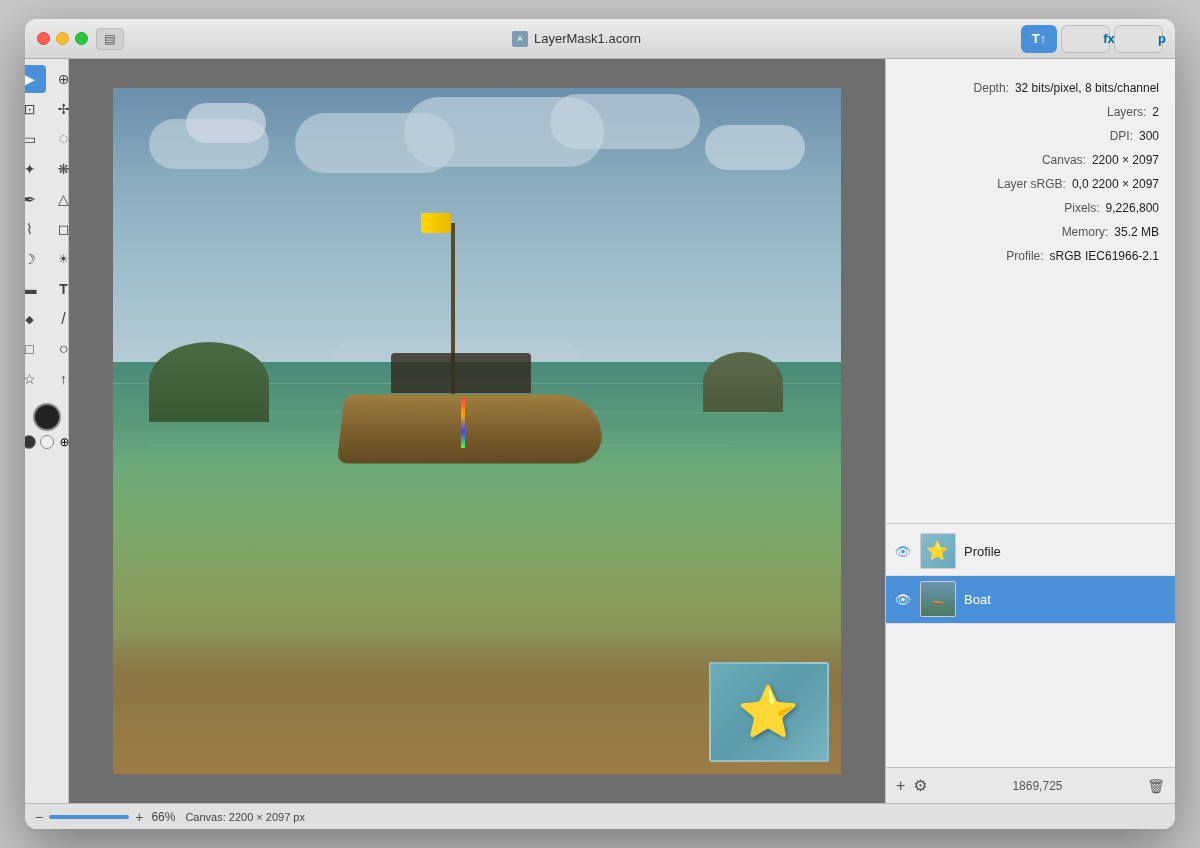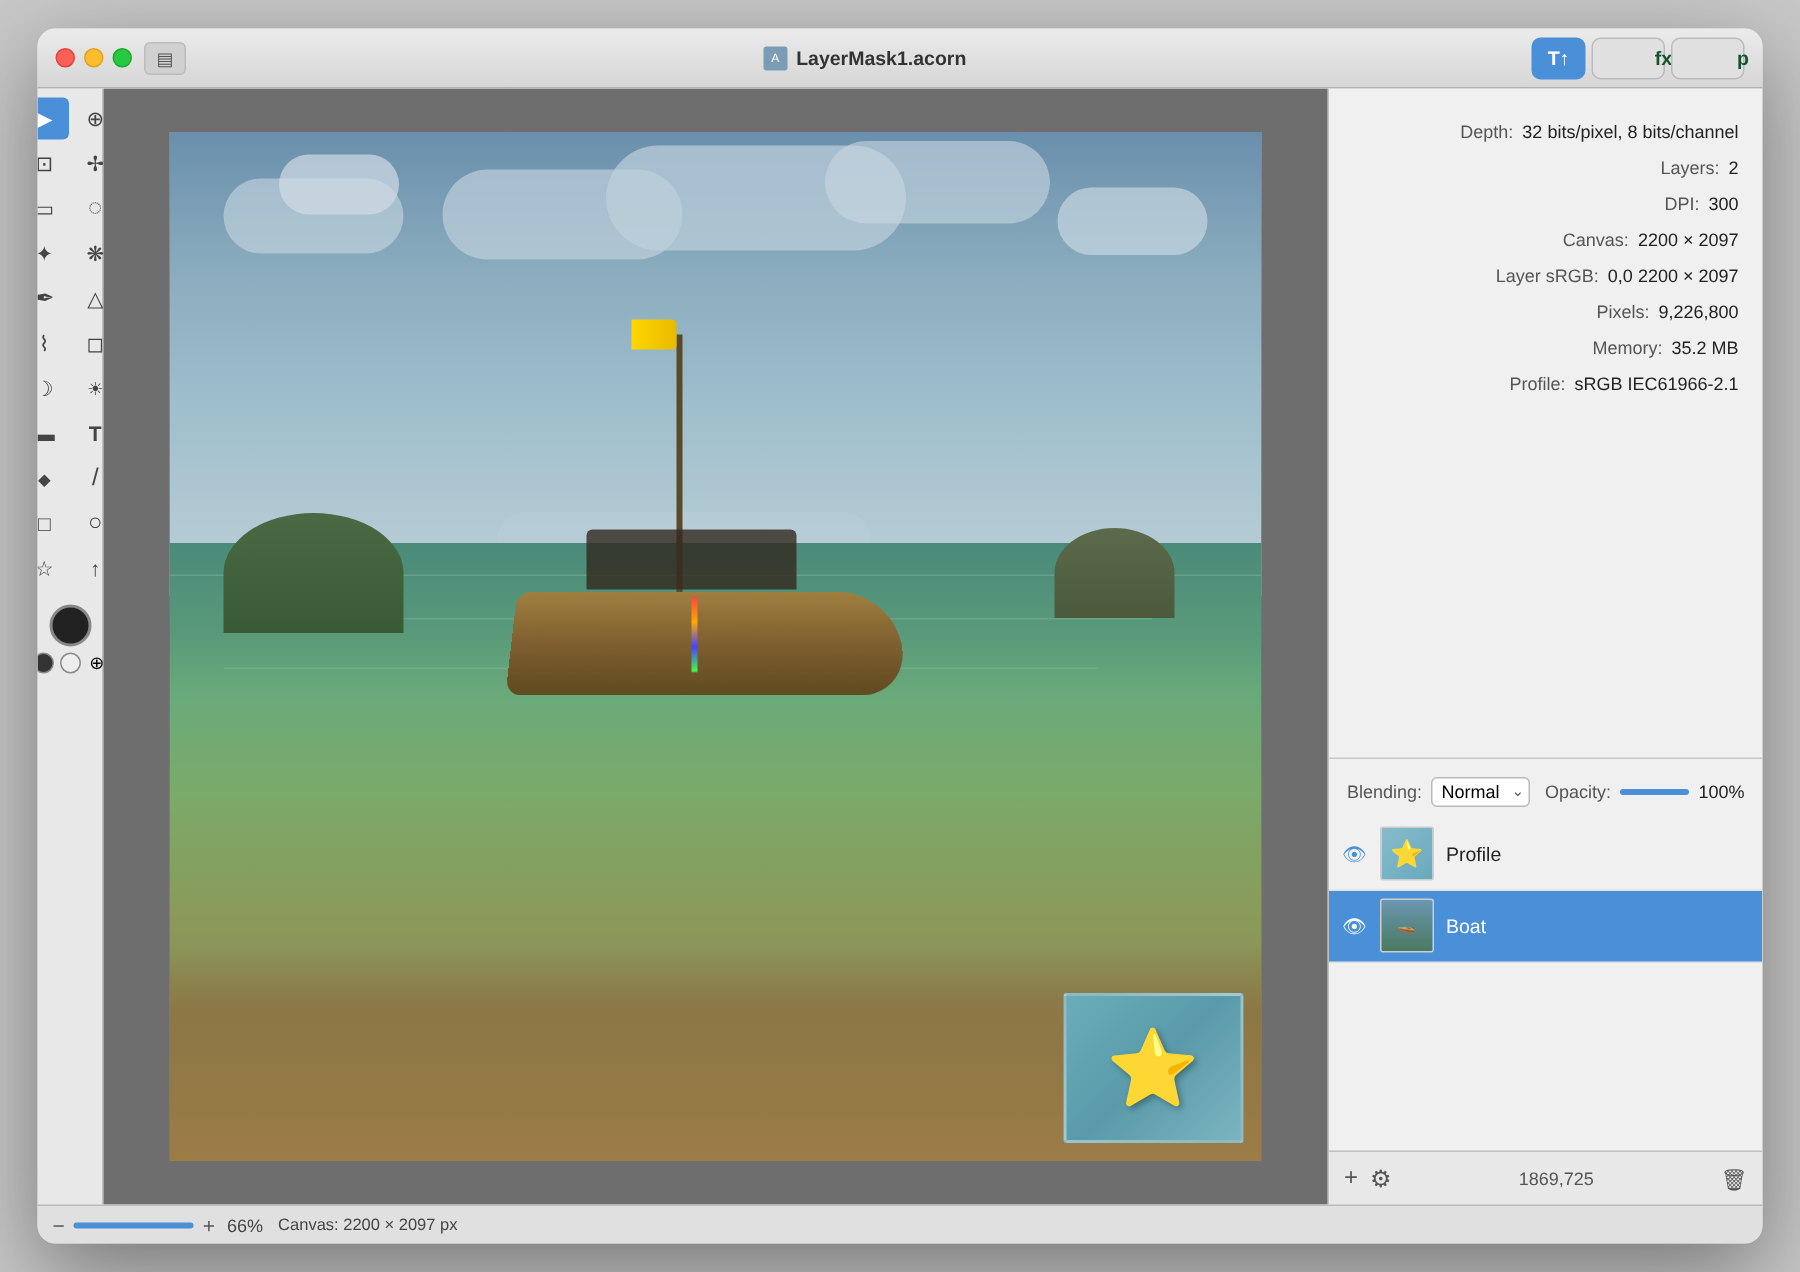--- a/index.html
+++ b/index.html
@@ -58,21 +58,21 @@
       border-radius: 2px;
       display: flex;
       align-items: center;
       justify-content: center;
       font-size: 8px;
       color: white;
     }
     .titlebar-name {
       font-size: 13px;
       color: #333;
-      font-weight: 700;
+      font-weight: 400;
     }
     .sidebar-toggle {
       width: 28px;
       height: 22px;
       background: #d0d0d0;
       border: 1px solid #bbb;
       border-radius: 4px;
       margin-right: 8px;
       cursor: pointer;
       display: flex;
@@ -362,21 +362,21 @@
       height: 28px;
       font-size: 13px;
       font-weight: bold;
       cursor: pointer;
       display: flex;
       align-items: center;
       justify-content: center;
     }
     .tb-icon-btn.alt {
       background: #e0e0e0;
-      color: #14532d;
+      color: #0369a1;
       border: 1px solid #bbb;
       padding-left: 47px;
     }
   </style>
 </head>
 <body>
 
 <div class="window">
 
   <div class="titlebar">
@@ -535,34 +535,20 @@
         </div>
         <div class="info-row">
           <span class="info-label">Profile:</span>
           <span class="info-value">sRGB IEC61966-2.1</span>
         </div>
       </div>
 
       <div style="flex:1;"></div>
 
       <div class="separator"></div>
-      <div class="blending-row">
-        <span class="blending-label">Blending:</span>
-        <div class="blending-select-wrap">
-          <select class="blending-select">
-            <option>Normal</option>
-            <option>Multiply</option>
-            <option>Screen</option>
-            <option>Overlay</option>
-          </select>
-        </div>
-        <span class="opacity-label">Opacity:</span>
-        <div class="opacity-slider"></div>
-        <span class="opacity-value">100%</span>
-      </div>
 
       <div class="layers-area">
 
         <div class="layer-item">
           <div class="layer-eye">👁</div>
           <div class="layer-thumb layer-thumb-starfish">
             <span style="font-size:18px;">⭐</span>
           </div>
           <span class="layer-name">Profile</span>
         </div>

